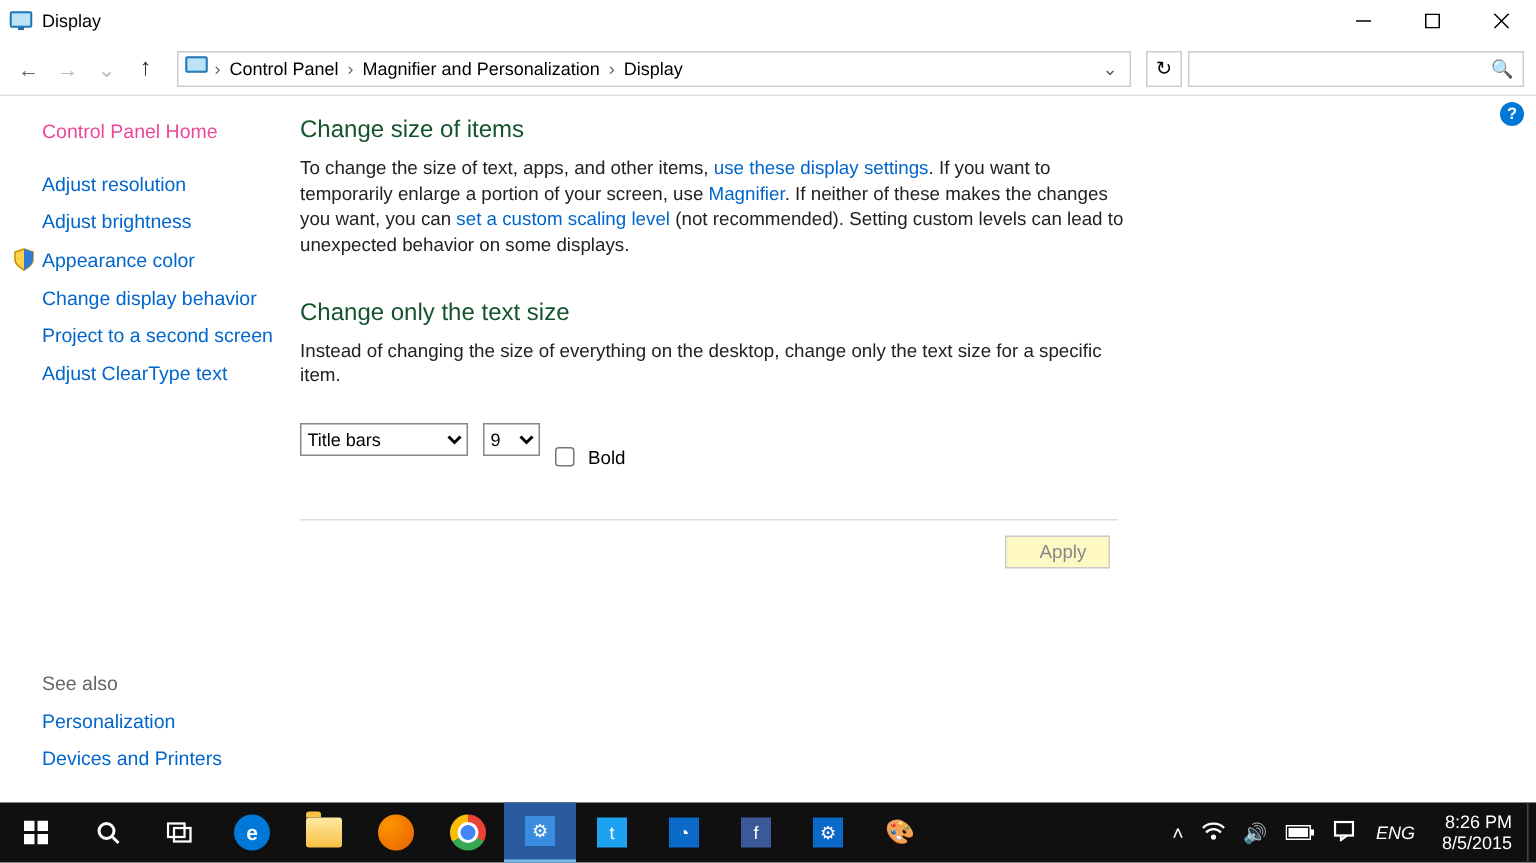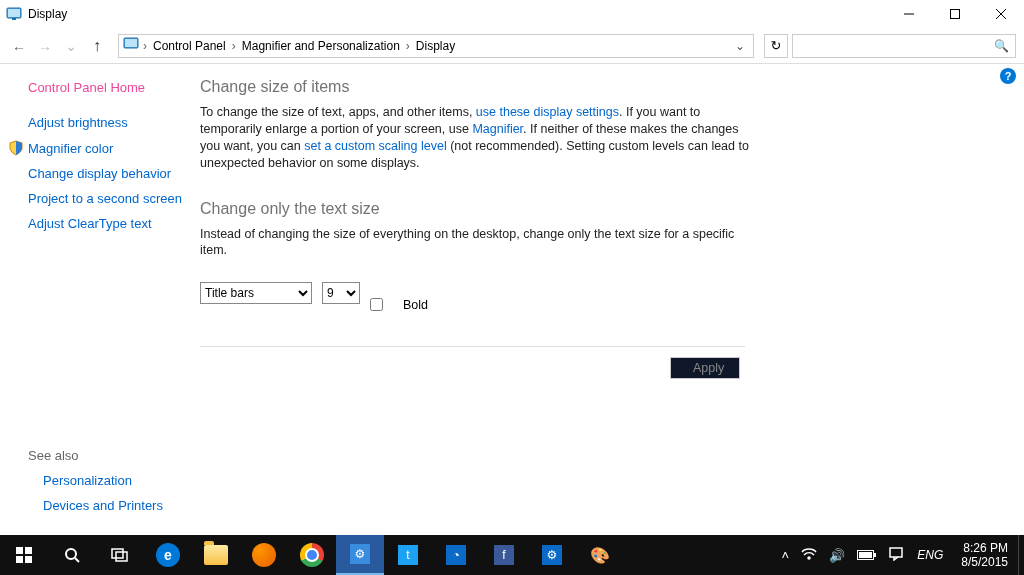--- a/index.html
+++ b/index.html
@@ -21,36 +21,36 @@
 .searchbar { width: 224px; height: 24px; border: 1px solid #ccc; display: flex; align-items: center; padding: 0 6px; font-size: 12px; color: #888; position: relative; }
 .searchbar .sicon { position: absolute; right: 6px; color: #666; }
 
 .body { display: flex; height: calc(575px - 28px - 36px - 40px); position: relative; }
 .sidebar { width: 200px; padding: 16px 0 0 28px; font-size: 13px; }
 .sidebar .home { color: #ec4899; margin-bottom: 20px; cursor: pointer; }
 .sidebar .link { color: #0066cc; margin-bottom: 10px; cursor: pointer; display: flex; align-items: center; }
 .sidebar .shield { width: 16px; height: 16px; margin-left: -20px; margin-right: 4px; }
 .seealso { position: absolute; bottom: 12px; left: 28px; font-size: 13px; }
 .seealso .hdr { color: #666; margin-bottom: 10px; }
-.seealso .lnk { color: #0066cc; margin-bottom: 10px; cursor: pointer; margin-left: 15px; }
+.seealso .lnk { color: #0066cc; margin-bottom: 10px; cursor: pointer; }
 
 .main { flex: 1; padding: 14px 12px 0 0; position: relative; }
 .help-icon { position: absolute; top: 4px; right: 8px; width: 16px; height: 16px; background: #0078d7; border-radius: 50%; color: #fff; font-size: 11px; display: flex; align-items: center; justify-content: center; font-weight: bold; }
 .content { max-width: 550px; }
-h2 { color: #737373; font-weight: normal; font-size: 16px; margin-bottom: 8px; }
+h2 { color: #14532d; font-weight: normal; font-size: 16px; margin-bottom: 8px; }
 .para { font-size: 12.5px; color: #222; line-height: 1.35; margin-bottom: 28px; }
 .para a { color: #0066cc; cursor: pointer; }
 .controls { display: flex; align-items: center; gap: 10px; margin-top: 14px; }
 select { font-size: 12px; height: 22px; border: 1px solid #888; background: #fff; }
 .sel-item { width: 112px; }
 .sel-size { width: 38px; }
-.chk { display: flex; align-items: flex-start; font-size: 12.5px; gap: 20px; margin-top: 25px; }
+.chk { display: flex; align-items: flex-start; font-size: 12.5px; gap: 9px; margin-top: 25px; }
 .chk input { width: 13px; height: 13px; }
 .hr { border-top: 1px solid #ddd; margin-top: 34px; width: 545px; }
-.apply { display: block; margin-left: auto; margin-right: 10px; margin-top: 10px; padding: 3px 22px; font-size: 12.5px; color: #888; background: #0f172a; border: 1px solid #ccc; width: 70px; text-align: center; }
+.apply { display: block; margin-left: auto; margin-right: 10px; margin-top: 10px; padding: 3px 22px; font-size: 12.5px; color: #888; background: #fef9c3; border: 1px solid #ccc; width: 70px; text-align: center; }
 
 .taskbar { position: absolute; bottom: 0; left: 0; right: 0; height: 40px; background: #101010; display: flex; align-items: center; }
 .tb-left { display: flex; height: 100%; }
 .tb-btn { width: 48px; height: 40px; display: flex; align-items: center; justify-content: center; color: #fff; font-size: 16px; }
 .tb-btn.active { background: #2a5a9e; border-bottom: 2px solid #76b9ed; }
 .tb-right { margin-left: auto; display: flex; align-items: center; height: 100%; color: #fff; font-size: 11px; }
 .tray-icon { padding: 0 6px; font-size: 13px; }
 .lang { padding: 0 8px; font-size: 12px; font-style: italic; }
 .clock { text-align: right; padding: 0 10px; line-height: 1.2; font-size: 12px; }
 .showdesk { width: 6px; height: 40px; border-left: 1px solid #444; }
@@ -114,27 +114,28 @@
   </div>
   <div class="refresh">↻</div>
   <div class="searchbar">
     <span class="sicon">🔍</span>
   </div>
 </div>
 
 <div class="body">
   <div class="sidebar">
     <div class="home">Control Panel Home</div>
+    <div class="link">Adjust resolution</div>
     <div class="link">Adjust brightness</div>
     <div class="link">
       <span class="shield"><svg width="16" height="16" viewBox="0 0 16 16">
             <path d="M8 1 L14 3 V8 C14 12 8 15 8 15 C8 15 2 12 2 8 V3 Z" fill="#ffd24a" stroke="#c88700"></path>
             <path d="M8 1 L14 3 V8 C14 12 8 15 8 15 V1 Z" fill="#2e7cd6"></path>
           </svg></span>
-      <span>Magnifier color</span>
+      <span>Appearance color</span>
     </div>
     <div class="link">Change display behavior</div>
     <div class="link">Project to a second screen</div>
     <div class="link">Adjust ClearType text</div>
 
     <div class="seealso">
       <div class="hdr">See also</div>
       <div class="lnk">Personalization</div>
       <div class="lnk">Devices and Printers</div>
     </div>

